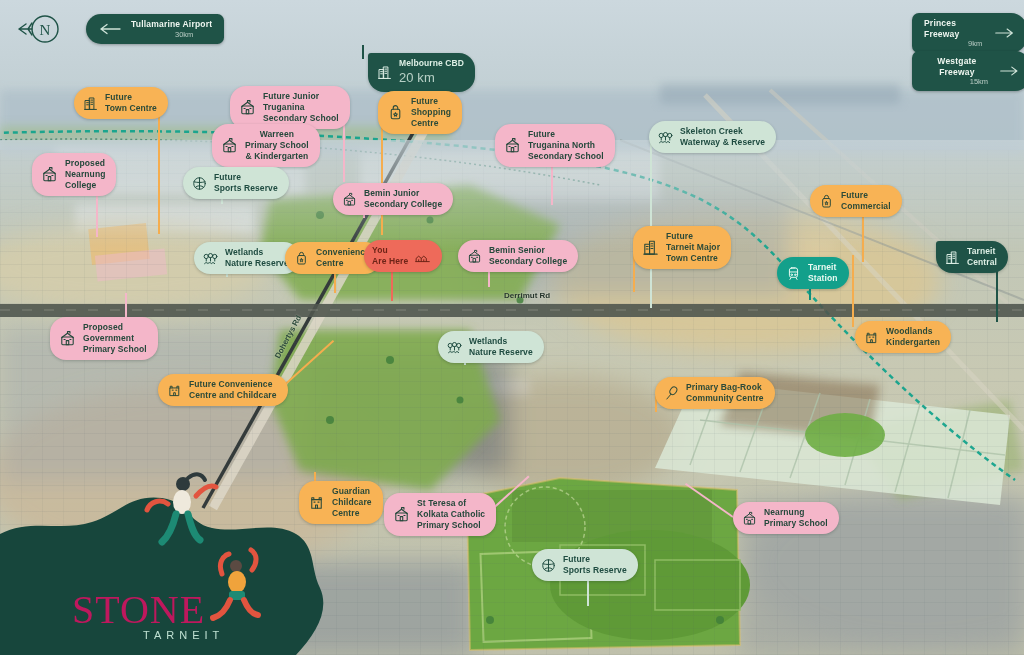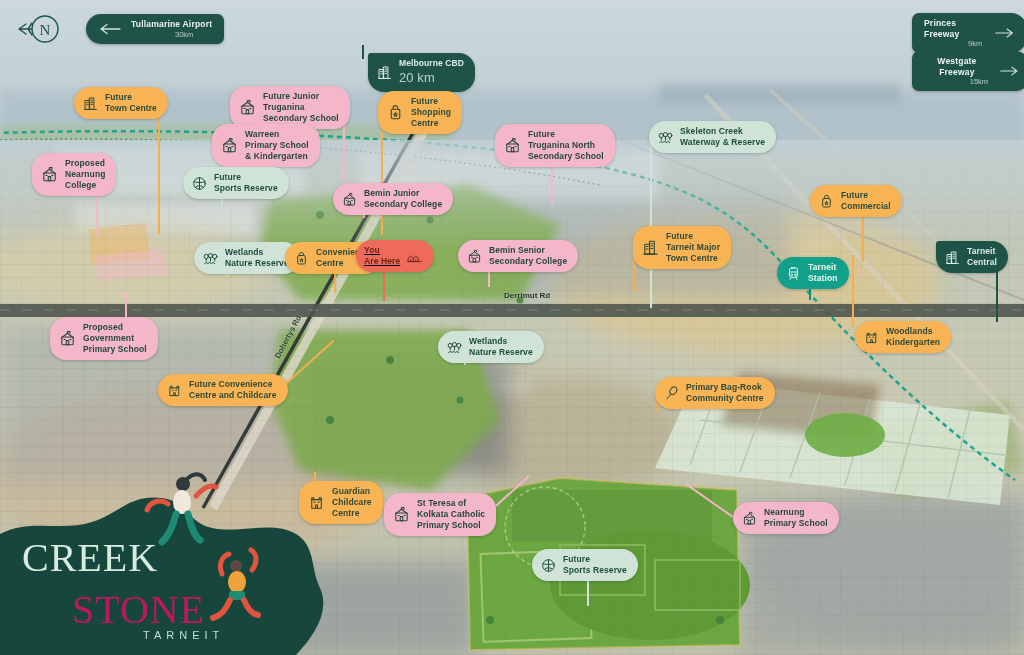--- a/index.html
+++ b/index.html
@@ -239,21 +239,21 @@
             <rect x="8.7" y="12.2" width="2.6" height="4.3"></rect>
             <path d="M6.3 11h1.2M12.5 11h1.2"></path>
           </svg>
           <div class="lines">
             <div>Future Junior</div>
             <div>Truganina</div>
             <div>Secondary School</div>
           </div>
         </div>
       </div>
-      <div class="map-label-wrap" style="left: 204px; top: 124px;">
+      <div class="map-label-wrap" style="left: 204px; top: 124px; text-align: center;">
         <div class="stem s-pink" style="left: 60%; top: 60%; height: 40px;"></div>
         <div class="map-label v-pink">
           <svg width="19" height="19" viewBox="0 0 20 20">
             <rect x="4" y="8.5" width="12" height="8" rx="1"></rect>
             <path d="M4 9l6-4.5L16 9"></path>
             <path d="M10 4.5V2.8h2.6v1.7"></path>
             <rect x="8.7" y="12.2" width="2.6" height="4.3"></rect>
             <path d="M6.3 11h1.2M12.5 11h1.2"></path>
           </svg>
           <div class="lines">
@@ -392,21 +392,21 @@
             <rect x="5.5" y="6.5" width="9" height="10" rx="1.6"></rect>
             <path d="M7.6 6.5V5.2a2.4 2.4 0 014.8 0v1.3"></path>
             <path d="M10 10.2l.6 1.2 1.3.2-.95.9.2 1.3-1.15-.6-1.15.6.2-1.3-.95-.9 1.3-.2z"></path>
           </svg>
           <div class="lines">
             <div>Convenience</div>
             <div>Centre</div>
           </div>
         </div>
       </div>
-      <div class="map-label-wrap" style="left: 348px; top: 240px; text-decoration: underline;">
+      <div class="map-label-wrap" style="left: 356px; top: 240px;">
         <div class="stem s-red" style="left: 40%; top: 60%; height: 42px;"></div>
         <div class="map-label v-red">
           <div class="lines">
             <div>You</div>
             <div>Are Here</div>
           </div>
           <svg width="17" height="17" viewBox="0 0 20 20">
             <path d="M2.5 16v-3.8l3-2.6 3 2.6M8.5 16v-3.8l3-2.6 3 2.6V16"></path>
             <path d="M2 16h16"></path>
             <path d="M5.5 16v-2.2M11.5 16v-2.2"></path>
@@ -627,18 +627,17 @@
       <g stroke-linecap="round" fill="none">
         <path d="M222,112 C218,102 222,94 229,92" stroke="#e2543f" stroke-width="5"></path>
         <path d="M252,108 C258,100 257,92 251,88" stroke="#e2543f" stroke-width="5"></path>
         <circle cx="236" cy="104" r="6" fill="#5b4a42" stroke="none"></circle>
         <ellipse cx="237" cy="120" rx="9" ry="11" fill="#f0a33c" stroke="none"></ellipse>
         <rect x="229" y="129" width="16" height="9" rx="3" fill="#1d8a74" stroke="none"></rect>
         <path d="M230,138 C226,148 220,154 213,156" stroke="#e2543f" stroke-width="6"></path>
         <path d="M244,138 C248,148 252,152 258,153" stroke="#e2543f" stroke-width="6"></path>
       </g>
     </svg>
-    <div class="logo-line1">CREEK</div>
     <div class="logo-line2">STONE</div>
     <div class="logo-loc">TARNEIT</div>
   </div>
 
 </div>
 
 </body></html>

